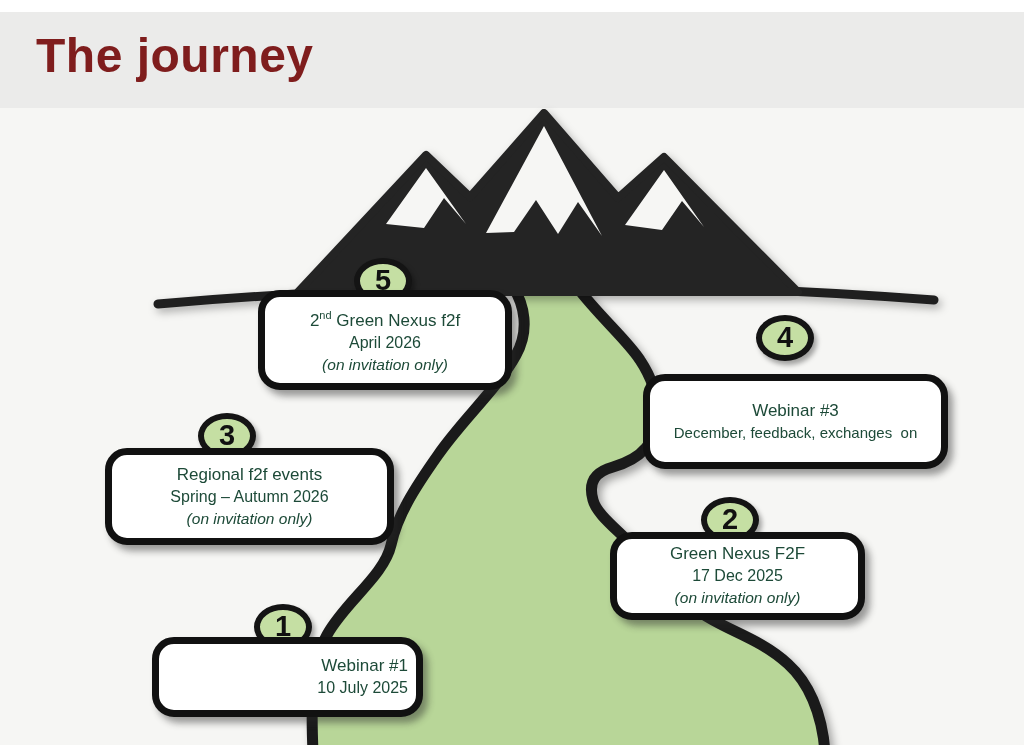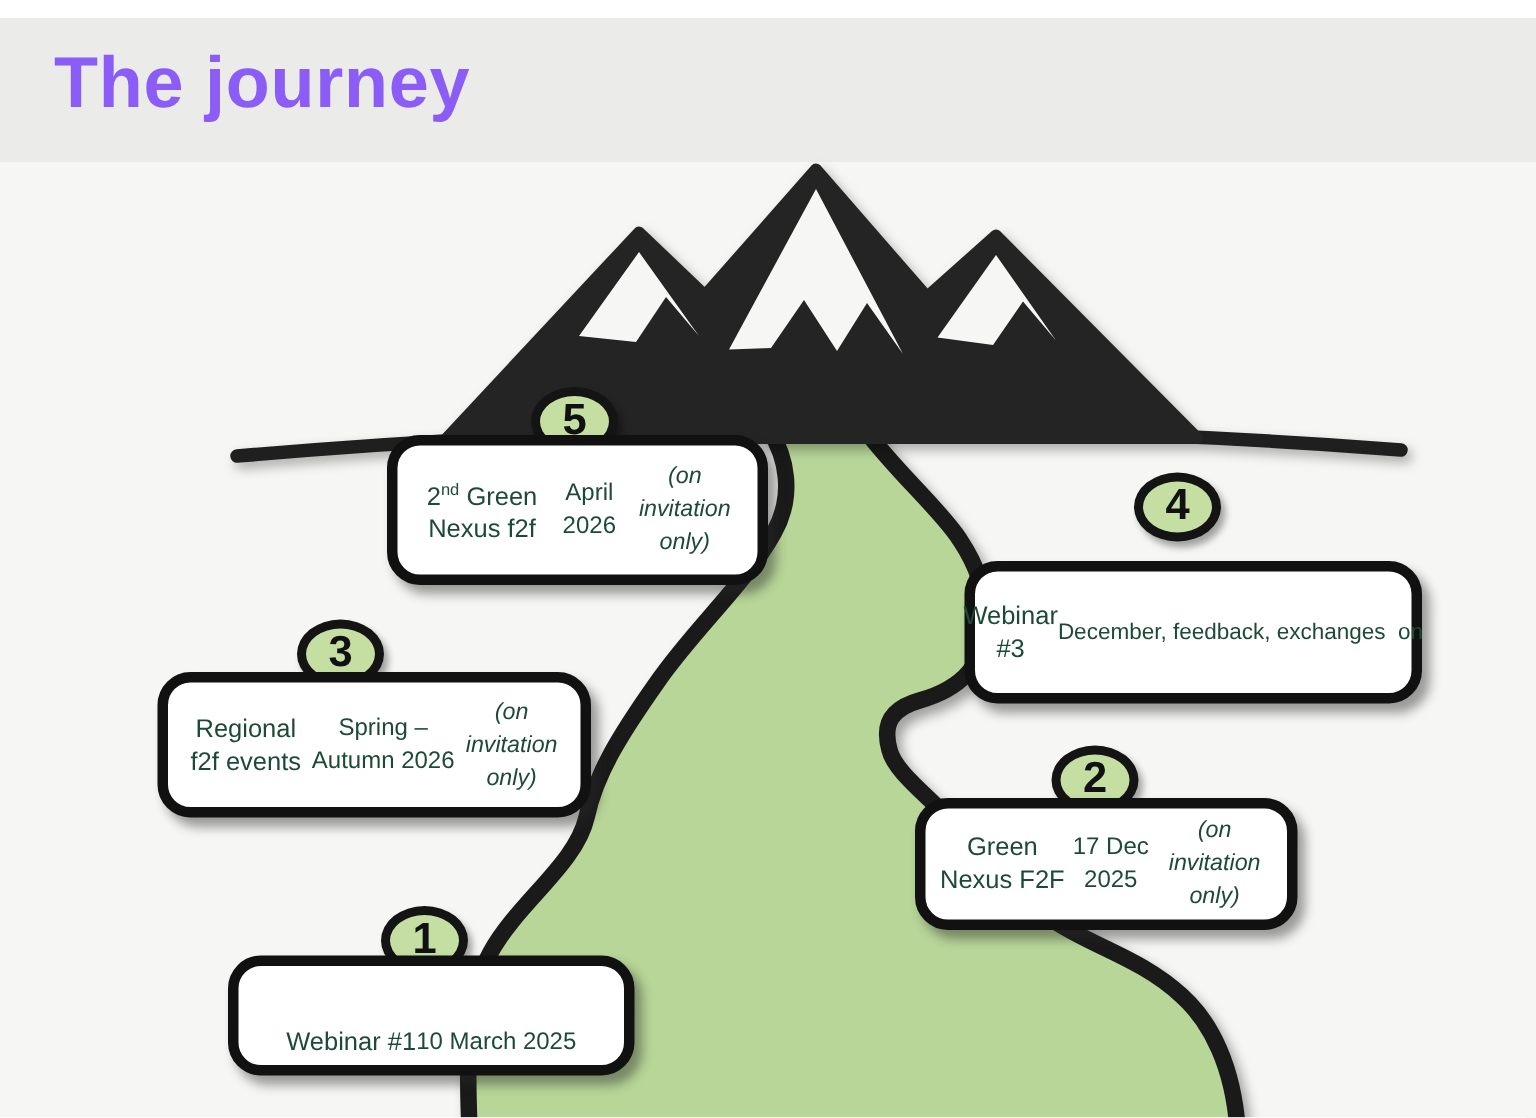--- a/index.html
+++ b/index.html
@@ -13,21 +13,21 @@
   .header-bar{
     position:absolute;left:0;top:12px;width:1024px;height:96px;
     background:#ebebea;
   }
   .body-area{
     position:absolute;left:0;top:108px;width:1024px;height:637px;
     background:#f6f6f4;
   }
   .page-title{
     position:absolute;left:36px;top:28px;
-    font-size:48px;font-weight:bold;color:#8b5cf6;
+    font-size:48px;font-weight:bold;color:#7f1d1d;
     letter-spacing:0.5px;z-index:5;
   }
   svg.journey{
     position:absolute;left:0;top:0;z-index:1;
     pointer-events:none;
   }
   .g-path{filter:drop-shadow(4px 5px 4px rgba(0,0,0,0.35));}
   .g-mountain{filter:drop-shadow(3px 4px 4px rgba(0,0,0,0.30));}
   .badge{
     position:absolute;z-index:2;
@@ -42,21 +42,21 @@
   .badge span{
     font-size:29px;font-weight:bold;color:#111;line-height:1;
     transform:translateY(-1px);
   }
   .ms-box{
     position:absolute;z-index:3;
     background:#ffffff;
     border:7px solid #111111;
     border-radius:22px;
     box-sizing:border-box;
-    display:flex;flex-direction:row;
+    display:flex;flex-direction:column;
     align-items:center;justify-content:center;
     text-align:center;
     color:#1d4a38;
     box-shadow:5px 6px 7px rgba(40,40,40,0.45);
     padding:4px 8px;
   }
   .ms-title{font-size:17px;line-height:22px;}
   .ms-title sup{font-size:11px;}
   .ms-date{font-size:16px;line-height:22px;}
   .ms-note{font-size:15.5px;line-height:22px;font-style:italic;}
@@ -134,16 +134,16 @@
   </div>
 
   <div class="ms-box" style="left:610px;top:532px;width:255px;height:88px;">
     <div class="ms-title">Green Nexus F2F</div>
     <div class="ms-date">17 Dec 2025</div>
     <div class="ms-note">(on invitation only)</div>
   </div>
 
   <div class="ms-box" style="left:152px;top:637px;width:271px;height:80px;align-items:flex-end;">
     <div class="ms-title">Webinar #1</div>
-    <div class="ms-date">10 March 2025</div>
+    <div class="ms-date">10 July 2025</div>
   </div>
 
 </div>
 
 </body></html>

